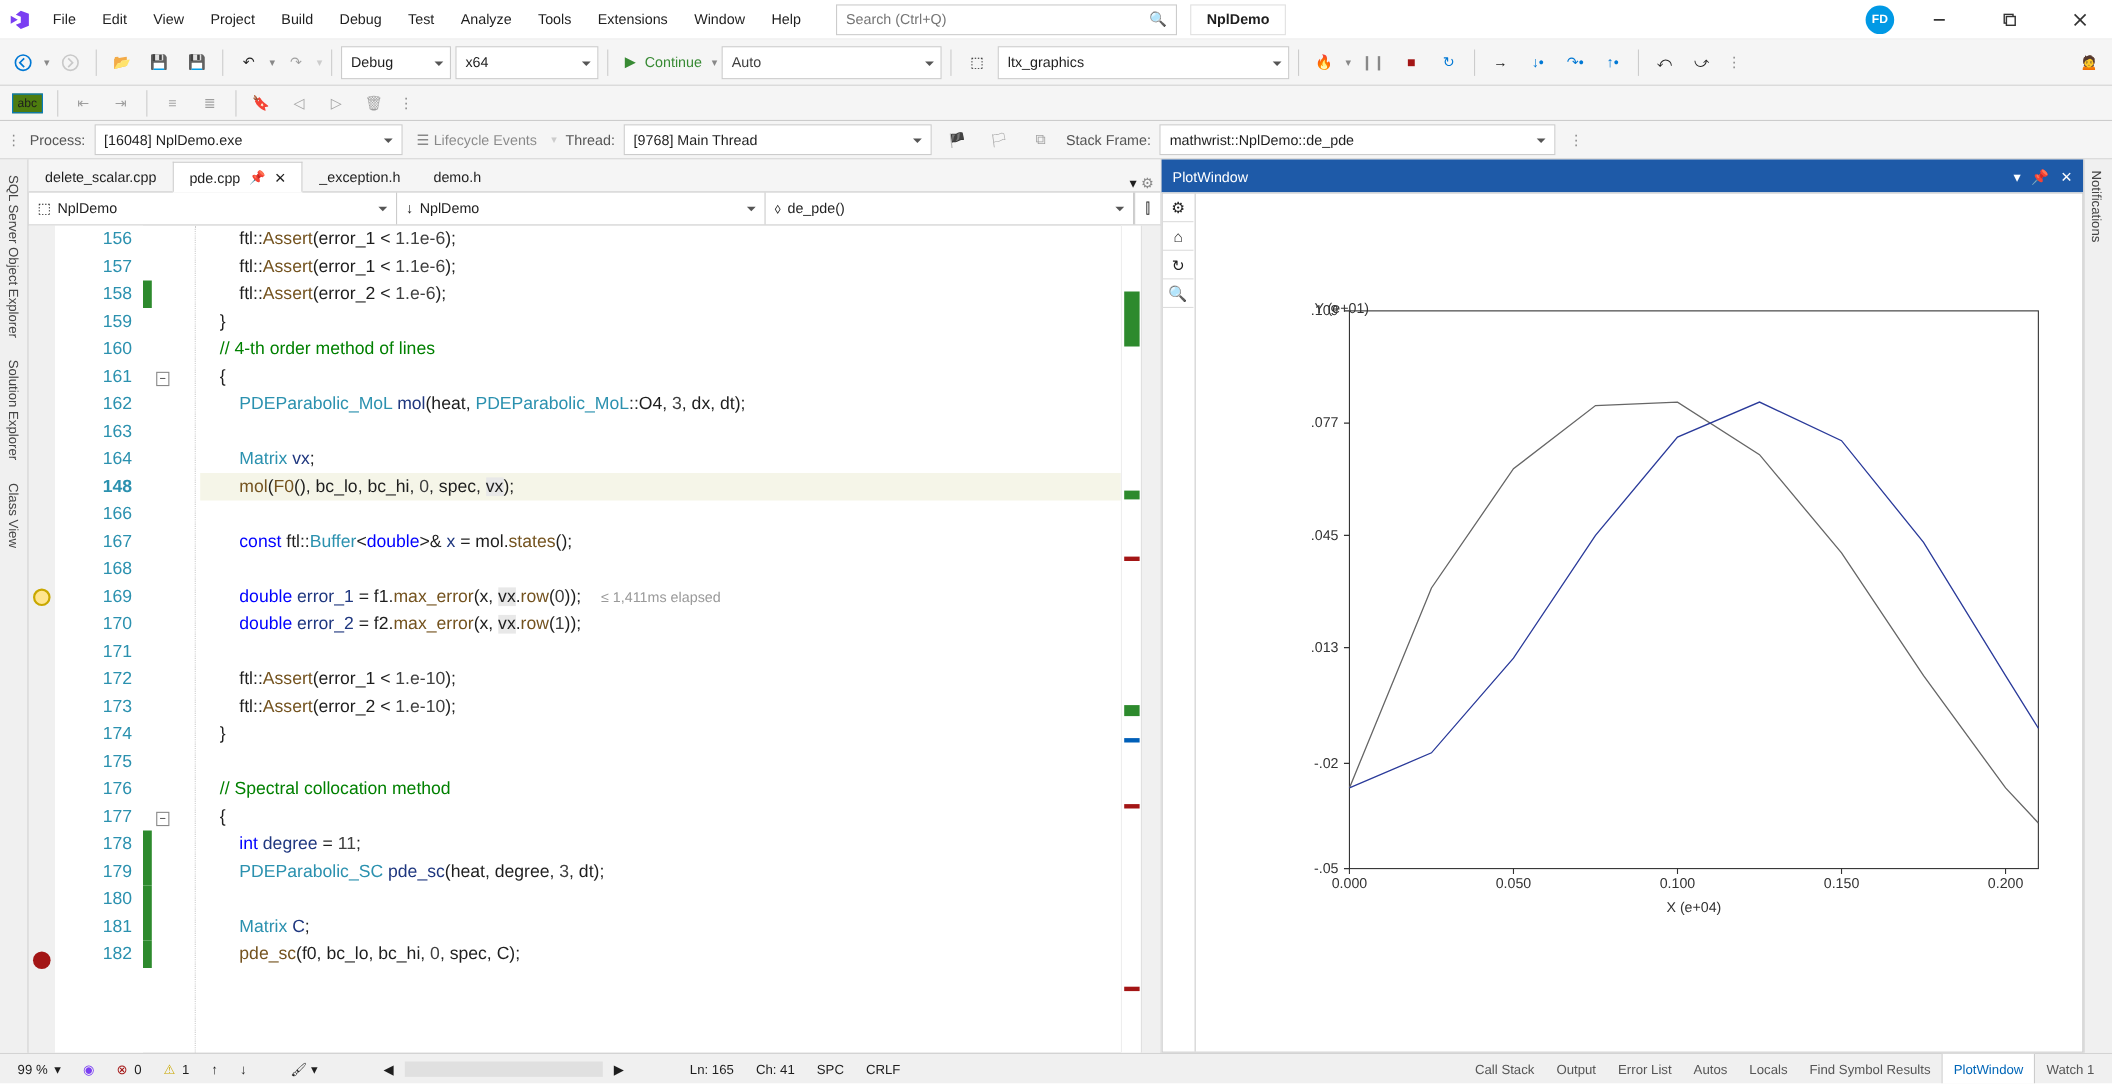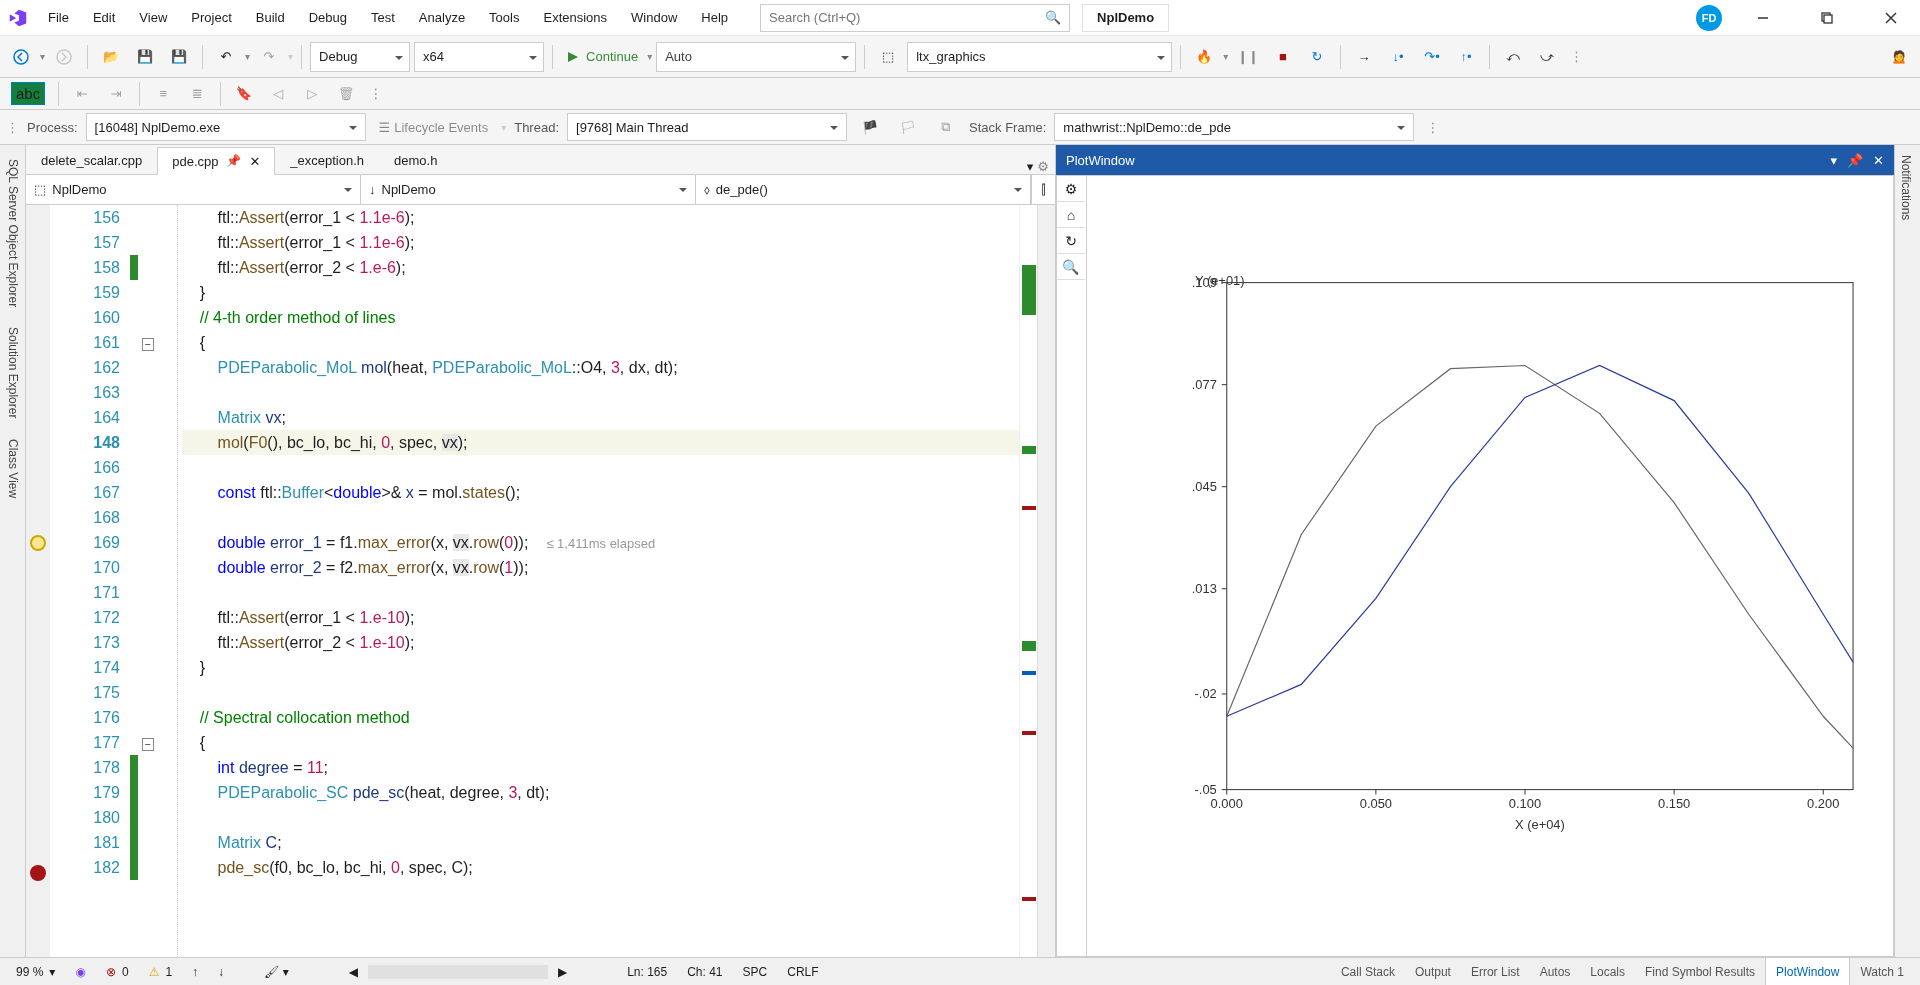--- a/index.html
+++ b/index.html
@@ -14,21 +14,21 @@
 .title-right{margin-left:auto;display:flex;align-items:center;gap:18px;padding-right:6px;}
 .user-badge{width:26px;height:26px;border-radius:50%;background:#0099e5;color:#fff;display:flex;align-items:center;justify-content:center;font-size:11px;font-weight:600;}
 .win-btn{width:46px;height:36px;display:flex;align-items:center;justify-content:center;cursor:pointer;}
 .toolbar{height:42px;border-bottom:1px solid #ccc;background:#f5f5f5;display:flex;align-items:center;padding:0 6px;gap:4px;}
 .tb-btn{height:30px;min-width:30px;padding:0 5px;display:flex;align-items:center;justify-content:center;cursor:pointer;border-radius:2px;}
 .tb-sep{width:1px;height:24px;background:#ccc;margin:0 4px;}
 .tb-drop{height:30px;border:1px solid #ccc;background:#fff;padding:0 20px 0 8px;display:flex;align-items:center;position:relative;cursor:pointer;}
 .tb-drop::after{content:'';position:absolute;right:6px;top:13px;border:4px solid transparent;border-top-color:#555;}
 .continue-btn{color:#388a34;font-weight:400;display:flex;align-items:center;gap:6px;}
 .toolbar2{height:32px;border-bottom:1px solid #ccc;background:#f5f5f5;display:flex;align-items:center;padding:0 6px;gap:4px;}
-.abc-box{border:1px solid #007acc;padding:2px 4px;font-size:15px;background:#15803d;}
+.abc-box{border:1px solid #007acc;padding:2px 4px;font-size:11px;background:#4d7c0f;}
 .debug-bar{height:35px;border-bottom:1px solid #ccc;background:#f5f5f5;display:flex;align-items:center;padding:0 6px;gap:8px;}
 .proc-label{color:#555;}
 .proc-drop{height:28px;border:1px solid #ccc;background:#fff;padding:0 24px 0 8px;display:flex;align-items:center;min-width:280px;position:relative;}
 .proc-drop::after{content:'';position:absolute;right:8px;top:12px;border:4px solid transparent;border-top-color:#555;}
 .main-area{display:flex;height:calc(100% - 36px - 42px - 32px - 35px - 28px);}
 .left-tabs{width:26px;background:#f0f0f0;border-right:1px solid #ccc;display:flex;flex-direction:column;align-items:center;padding-top:4px;}
 .vtab{writing-mode:vertical-rl;padding:10px 4px;font-size:12px;color:#444;cursor:pointer;white-space:nowrap;}
 .editor-pane{flex:1;display:flex;flex-direction:column;min-width:0;border-right:1px solid #ccc;}
 .file-tabs{height:30px;background:#f5f5f5;display:flex;align-items:flex-end;border-bottom:1px solid #ccc;}
 .ftab{height:28px;padding:0 14px;display:flex;align-items:center;gap:8px;cursor:pointer;border:1px solid transparent;font-size:13px;}
@@ -41,21 +41,21 @@
 .gutter{width:80px;text-align:right;color:#2b91af;padding-right:10px;background:#fff;user-select:none;border-right:0;}
 .break-col{width:24px;background:#f0f0f0;}
 .change-bar{width:8px;}
 .code-lines{flex:1;padding-left:4px;white-space:pre;overflow:hidden;}
 .cl{height:25px;}
 .k-green{color:#008000;}
 .k-blue{color:#0000ff;}
 .k-type{color:#2b91af;}
 .k-func{color:#74531f;}
 .k-var{color:#1f377f;}
-.k-num{color:#be185d;}
+.k-num{color:#404040;}
 .highlight-line{background:#f5f5e8;}
 .bp-red{width:16px;height:16px;background:#a31515;border-radius:50%;margin:5px auto;}
 .bp-yellow{width:16px;height:16px;border:2px solid #c9a800;background:#ffe58f;border-radius:50%;margin:5px auto;position:relative;}
 .cb-green{background:#2d8a2d;width:8px;height:25px;}
 .minimap{width:18px;background:#fff;border-left:1px solid #eee;position:relative;}
 .mm-mark{position:absolute;width:14px;height:4px;left:2px;}
 .scroll-v{width:18px;background:#f0f0f0;border-left:1px solid #ddd;}
 .plot-pane{width:838px;display:flex;flex-direction:column;}
 .plot-title{height:30px;background:#1e5aa8;color:#fff;display:flex;align-items:center;padding:0 10px;font-size:13px;}
 .plot-title-btns{margin-left:auto;display:flex;gap:10px;}

